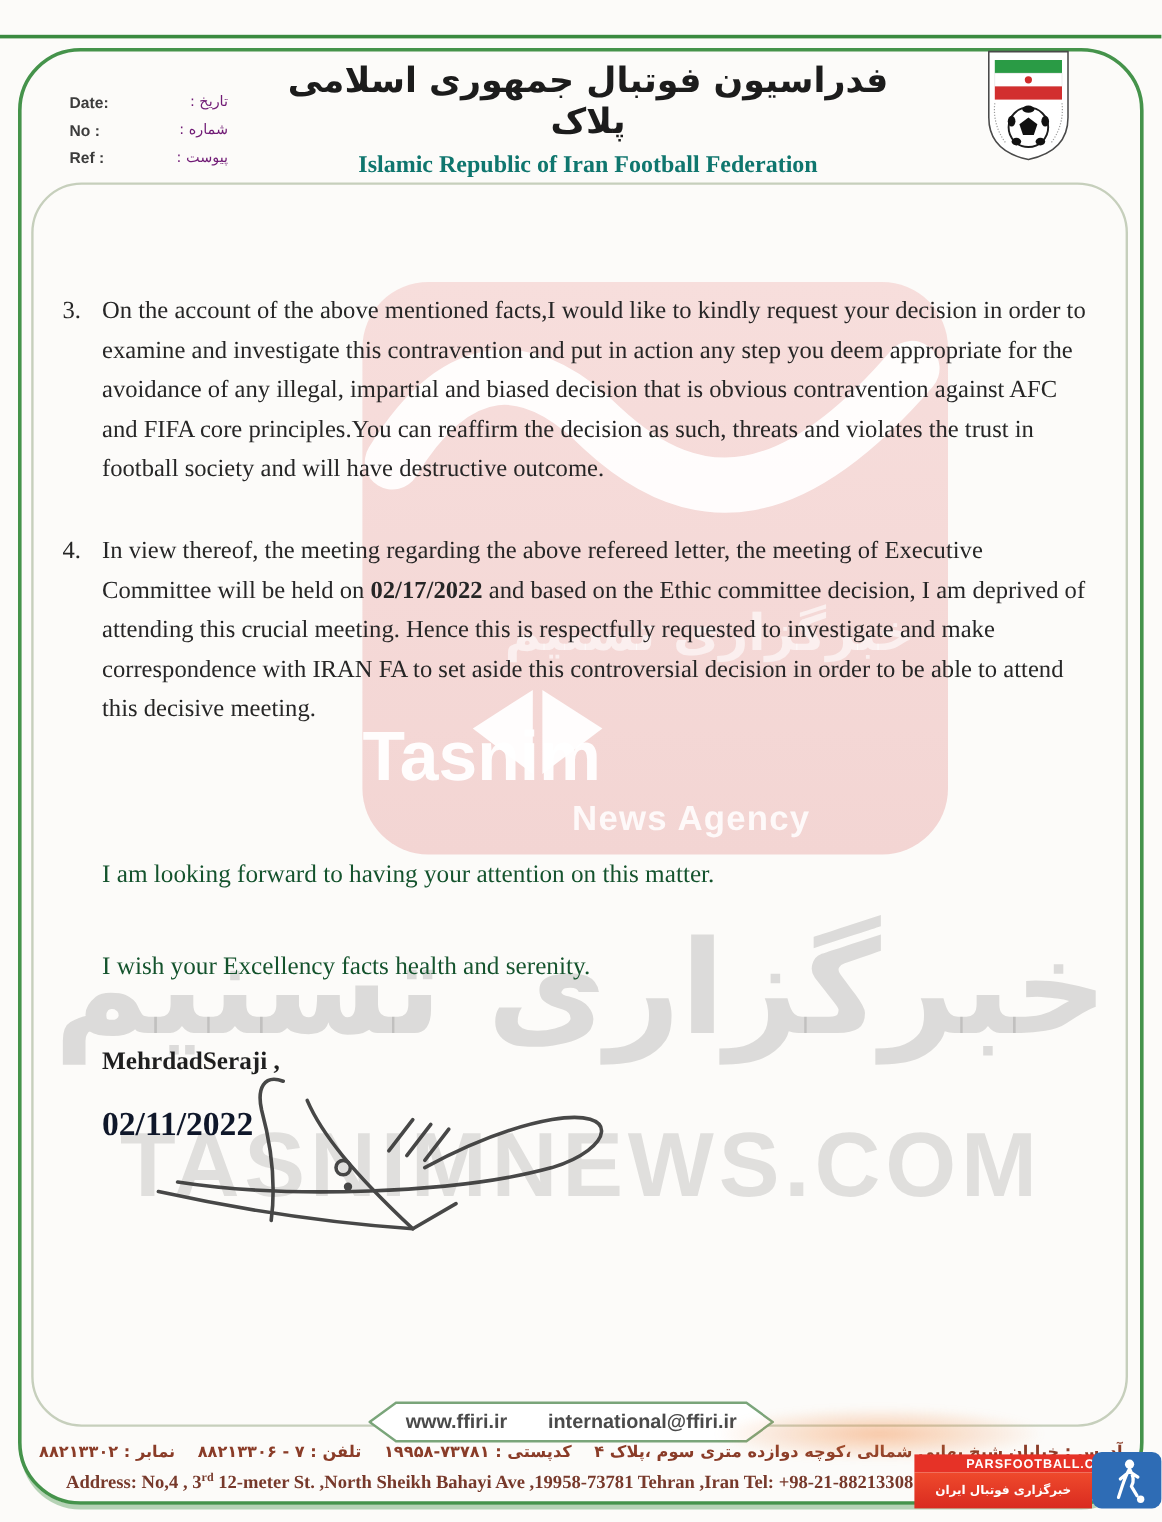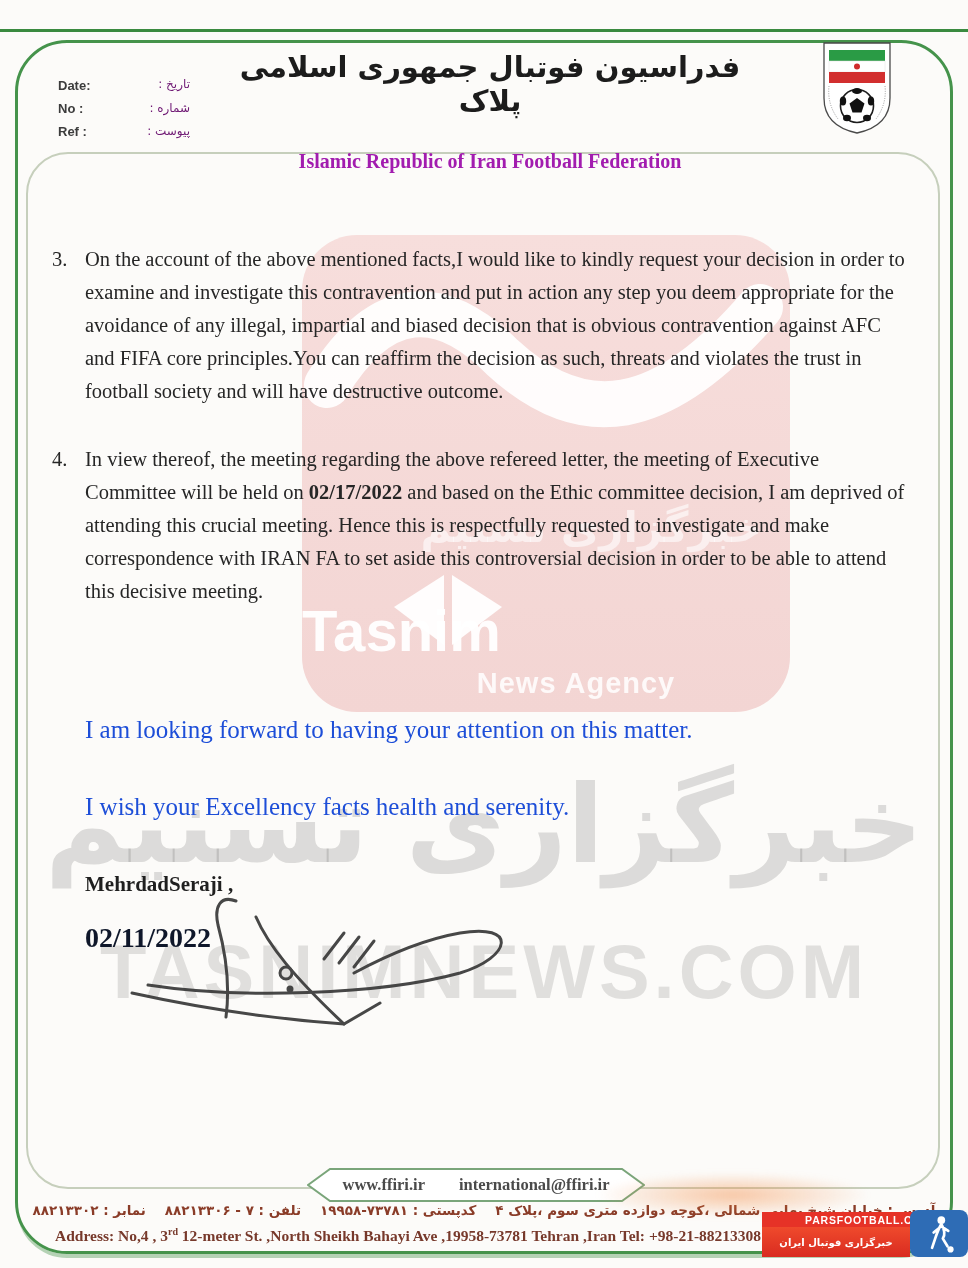--- a/index.html
+++ b/index.html
@@ -15,21 +15,21 @@
               border-radius:42px;z-index:2;pointer-events:none;}
 
   
   .ref-block{left:58px;top:74px;z-index:3;font-family:"Liberation Sans",sans-serif;
              font-size:13px;font-weight:600;color:#3c3c3c;line-height:23px;}
   .ref-block-fa{left:124px;top:73px;width:66px;z-index:3;text-align:right;direction:rtl;
                 font-family:"DejaVu Sans",sans-serif;font-size:12px;color:#701a75;line-height:23.5px;}
   .title-wrap{left:235px;top:50px;width:510px;text-align:center;z-index:3;}
   .title-fa{direction:rtl;font-family:"DejaVu Sans",sans-serif;font-size:29px;font-weight:700;
             color:#1c1c1c;letter-spacing:0;}
-  .title-en{margin-top:32px;font-family:"Liberation Serif",serif;font-size:20px;font-weight:700;color:#a21caf;}
+  .title-en{margin-top:8px;font-family:"Liberation Serif",serif;font-size:20px;font-weight:700;color:#0f766e;}
   .logo{left:818px;top:40px;width:78px;height:96px;z-index:3;}
 
   
   .tasnim-box{left:302px;top:235px;width:488px;height:477px;border-radius:55px;
               background:linear-gradient(180deg,#f7dedc,#f3d5d3);z-index:1;}
   .tasnim-callig{position:absolute;right:28px;top:268px;direction:rtl;color:rgba(255,255,255,.6);
                  font-family:"DejaVu Sans",sans-serif;font-size:42px;font-weight:700;}
   .tasnim-word{position:absolute;left:0;right:-60px;top:362px;text-align:left;color:rgba(255,255,255,.95);
                font-family:"Liberation Sans",sans-serif;font-size:58px;font-weight:700;}
   .tasnim-sub{position:absolute;left:0;right:-60px;top:432px;text-align:center;color:rgba(255,255,255,.85);
@@ -41,29 +41,29 @@
          white-space:nowrap;}
   .wm-url{left:0;right:0;top:928px;text-align:center;z-index:1;font-family:"Liberation Sans",sans-serif;
           font-size:76px;font-weight:700;letter-spacing:4px;color:rgba(40,40,40,.13);white-space:nowrap;}
 
   
   .letter{z-index:3;font-size:20.5px;line-height:33px;color:#262626;}
   .list-item{display:flex;}
   .item-num{width:33px;flex:none;}
   .item-text{width:824px;}
   b.inline-date{font-weight:700;}
-  .closing{left:85px;z-index:3;font-size:25px;color:#1d4ed8;}
+  .closing{left:85px;z-index:3;font-size:21px;color:#14532d;}
   .sig-name{left:85px;top:872px;z-index:3;font-size:21px;font-weight:700;color:#1f1f1f;}
   .sig-date{left:85px;top:922px;z-index:3;font-size:28px;font-weight:700;color:#0f172a;}
   .sig-svg{left:118px;top:893px;z-index:3;}
 
   
   .ribbon{left:307px;top:1167px;width:338px;height:36px;z-index:4;}
   .ribbon-text{position:absolute;inset:0;display:flex;align-items:center;justify-content:center;gap:34px;
-               font-family:Liberation Serif, serif;font-size:16.5px;font-weight:700;color:#4a4a4a;}
+               font-family:Liberation Sans, sans-serif;font-size:16.5px;font-weight:700;color:#4a4a4a;}
   .addr-fa{left:30px;right:30px;top:1202px;text-align:center;direction:rtl;z-index:4;
            font-family:"DejaVu Sans",sans-serif;font-size:13.5px;font-weight:700;color:#8a3c28;white-space:nowrap;}
   .addr-en{left:55px;top:1226px;z-index:4;font-family:"Liberation Serif",serif;font-size:15.5px;
            font-weight:700;color:#77392b;white-space:nowrap;}
   .addr-en sup{font-size:10px;margin-top:16px;}
   .glow{left:598px;top:1173px;width:270px;height:44px;z-index:5;border-radius:22px;
         background:radial-gradient(ellipse at center,rgba(242,137,64,.45),rgba(242,137,64,0) 72%);
         filter:blur(3px);pointer-events:none;}
   .badge{left:762px;top:1210px;width:206px;height:50px;z-index:6;}
   .badge-site{position:absolute;left:0;top:2px;width:148px;height:15px;background:#e63227;color:#fff;

